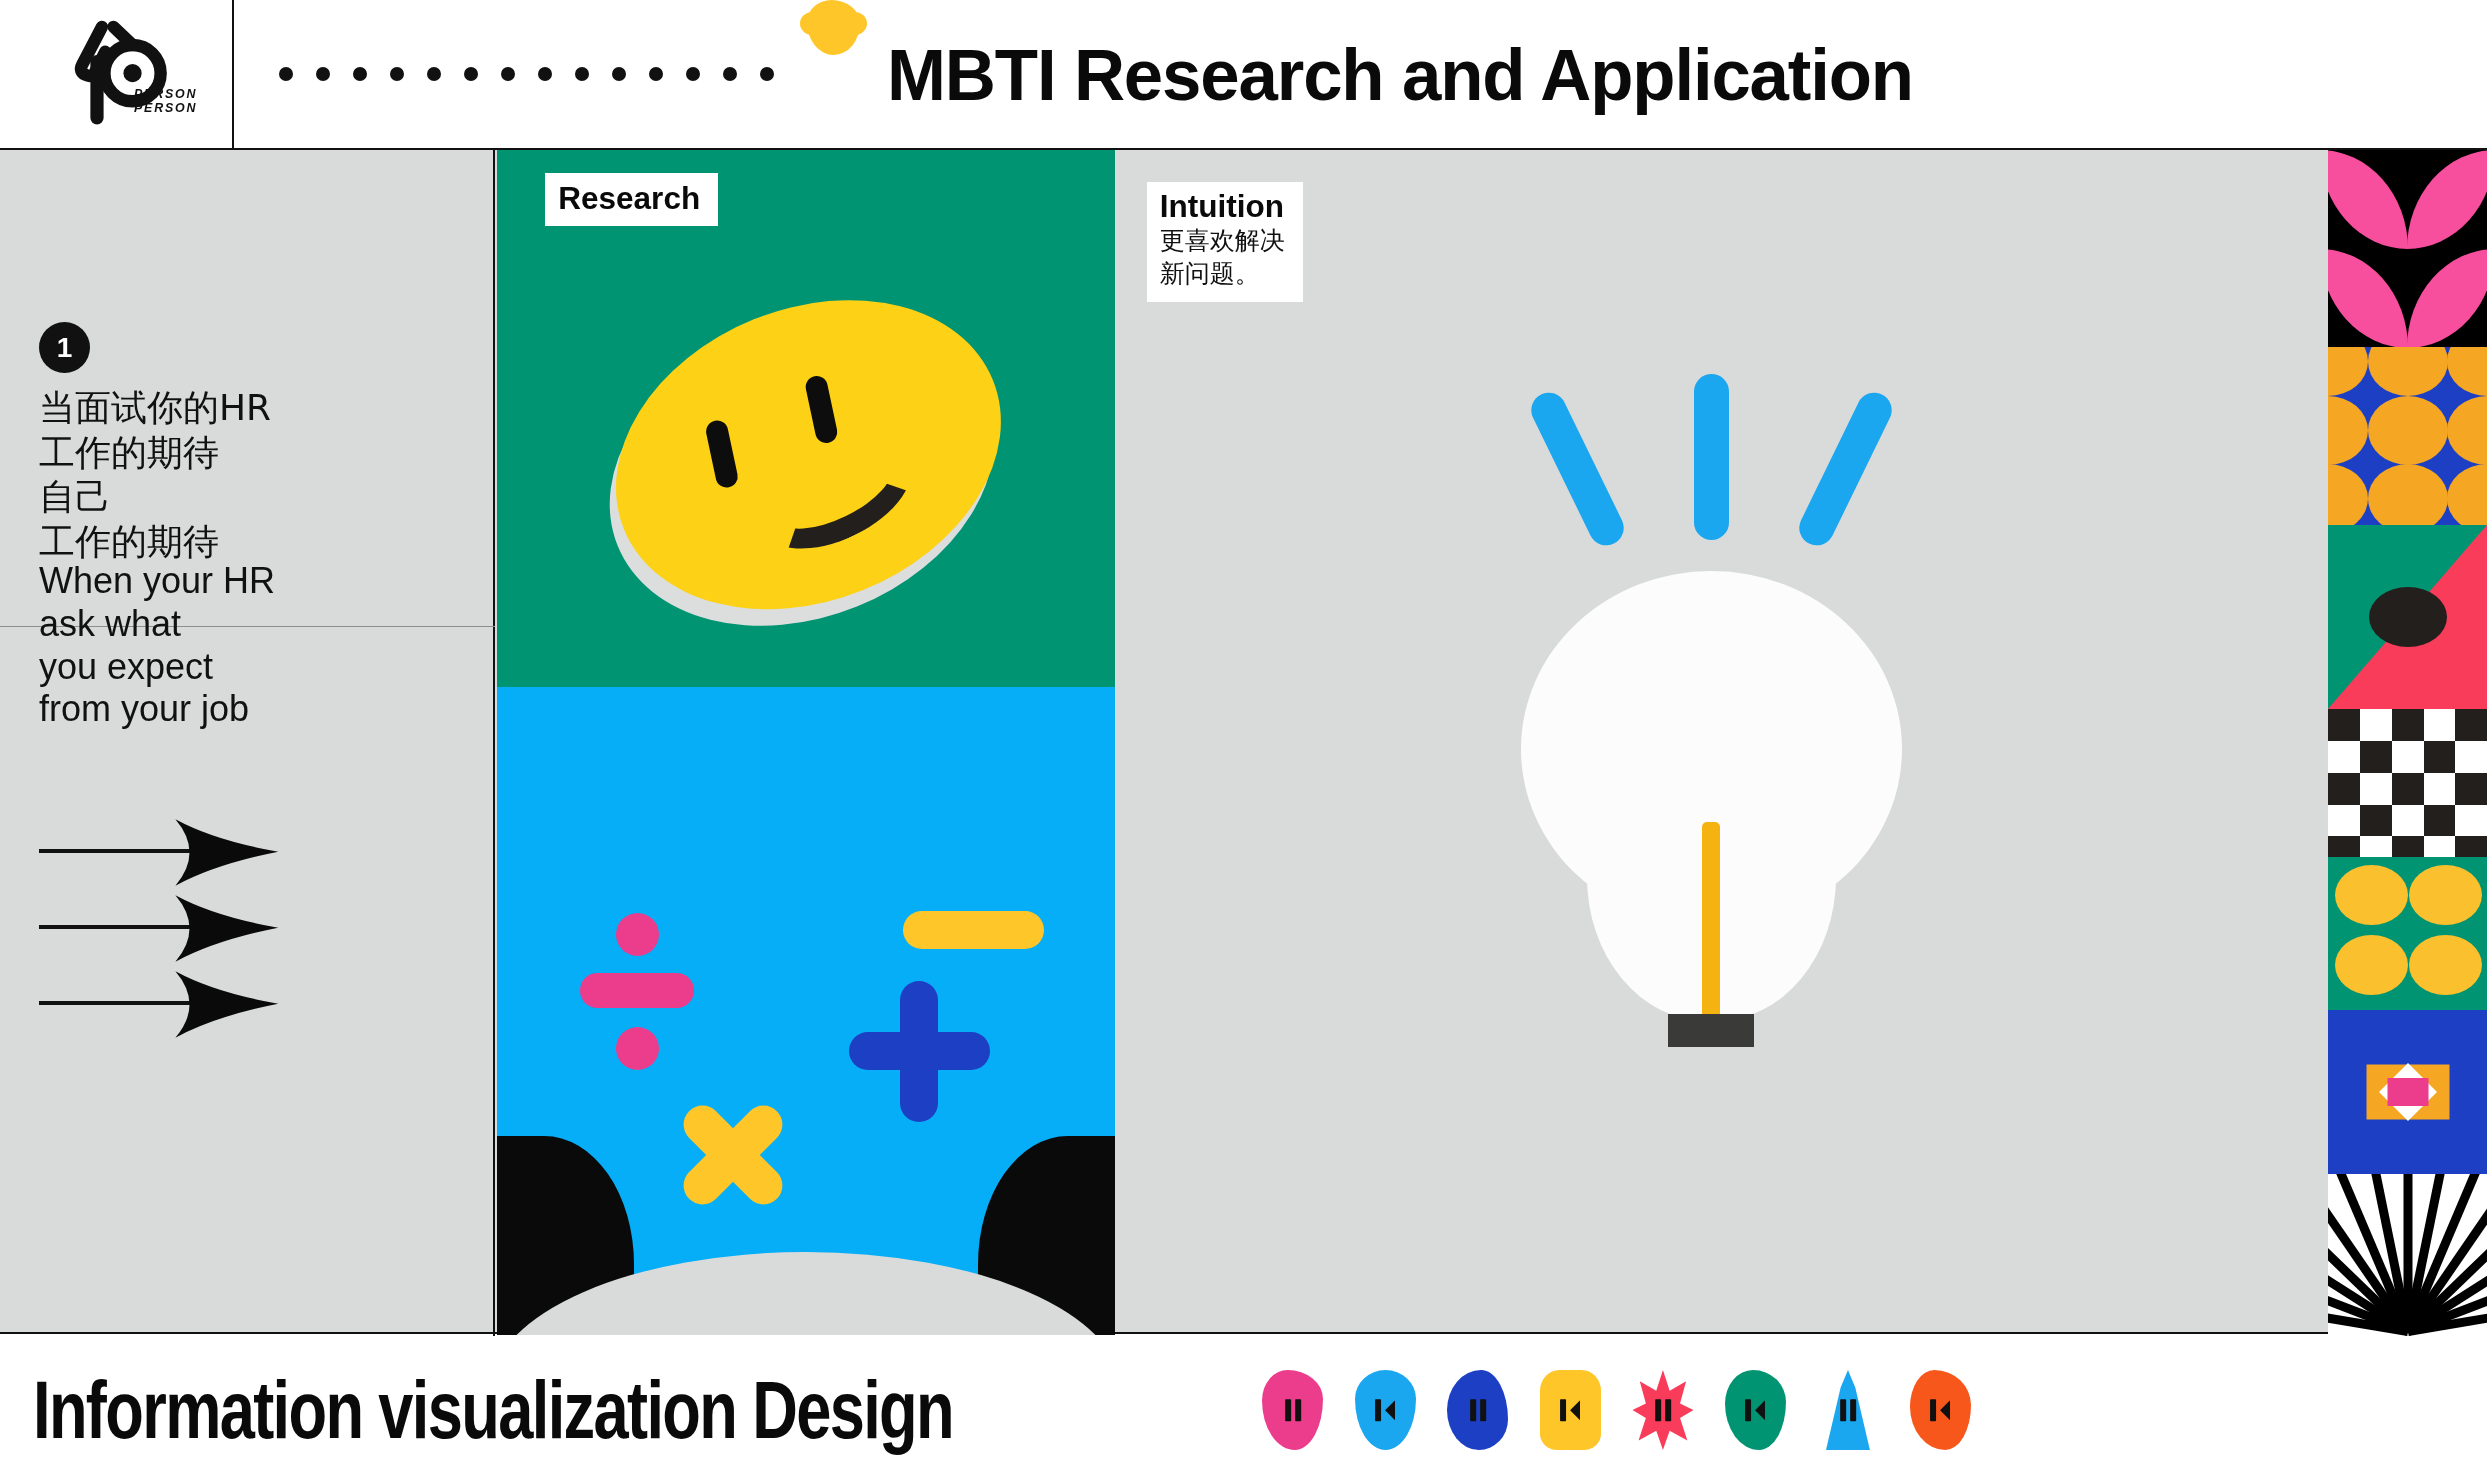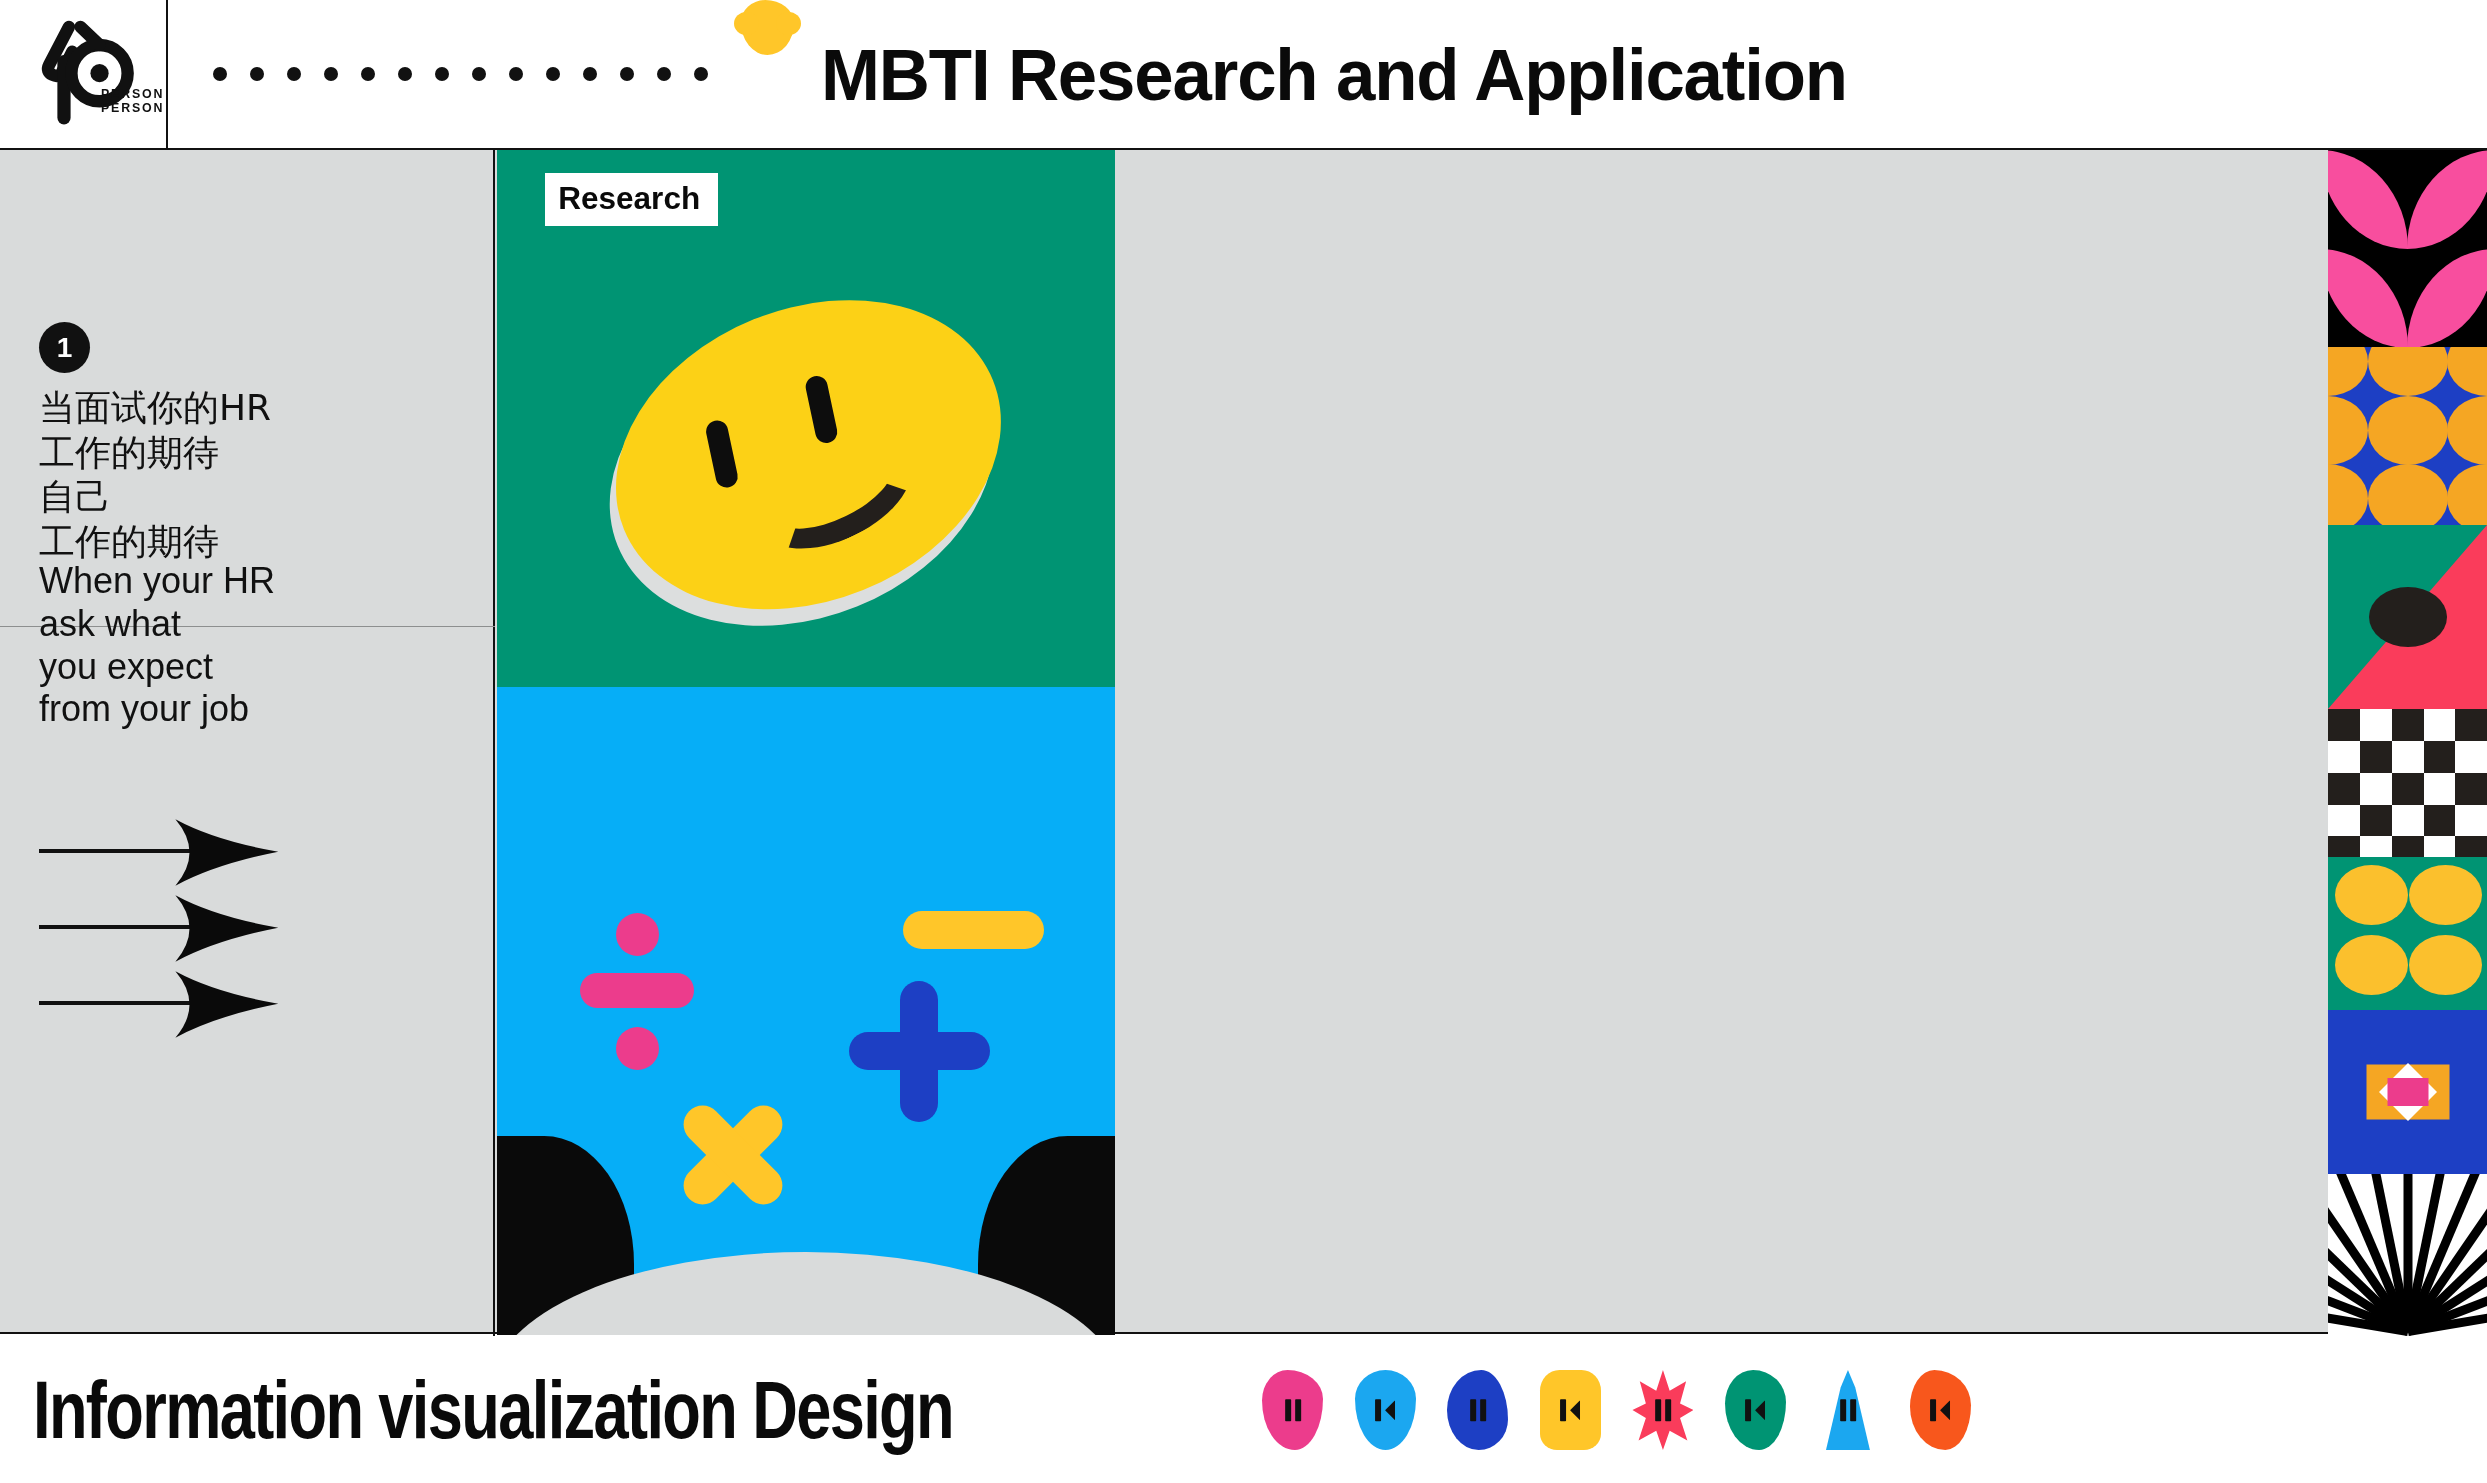--- a/index.html
+++ b/index.html
@@ -9,23 +9,24 @@
     font-family:"Liberation Sans","DejaVu Sans",sans-serif;
     overflow:hidden; position:relative;
   }
 
   
   .header {
     position:absolute; left:0; top:0; width:2487px; height:148px;
     background:#ffffff; display:flex; align-items:stretch;
   }
   .logo-cell {
-    width:168px; height:148px; border-right:2.5px solid #111;
+    width:234px; height:148px; border-right:2.5px solid #111;
     display:flex; align-items:center; justify-content:center;
     position:relative;
+    font-style:italic;
   }
   .logo-mark { position:relative; width:124px; height:124px; }
   .logo-text {
     position:absolute; left:80px; top:76px;
     font-size:12.4px; font-weight:bold; letter-spacing:1.8px;
     line-height:1.12; color:#111;
   }
   .dots-row {
     display:flex; align-items:center; gap:23px;
     margin-left:45px;
@@ -335,20 +336,39 @@
     <div class="sym" style="left:174px; top:406px; width:124px; height:124px;">
       <div class="times-a" style="left:43px; top:0; transform:rotate(45deg);"></div>
       <div class="times-b" style="left:43px; top:0; transform:rotate(-45deg);"></div>
     </div>
 
     <div class="hand-l"></div>
     <div class="hand-r"></div>
     <div class="body-gray"></div>
   </div>
 
+  <div class="intuition">
+    <div class="label-box" style="left:31.5px; top:31.5px;">
+      <div class="label-en">Intuition</div>
+      <div class="cn-wrap">
+        <div class="label-cn">更喜欢解决</div>
+        <div class="label-cn">新问题。</div>
+      </div>
+    </div>
+
+    <div class="bulb-wrap">
+      <div class="ray left"></div>
+      <div class="ray mid"></div>
+      <div class="ray right"></div>
+      <div class="bulb-neck"></div>
+      <div class="bulb-glass"></div>
+      <div class="filament"></div>
+      <div class="bulb-base"></div>
+    </div>
+  </div>
 
   <div class="pattern-strip" id="strip">
       <div class="tile" style="height: 197px;">
         <div style="position:absolute;inset:0;background:#000000"></div>
 
       <div style="position:absolute;left:-8.3px;top:0px;width:88px;height:99px;
         background:#F84E9E;border-radius:0 100% 0 100%;"></div>
       <div style="position:absolute;right:-8.3px;top:0px;width:88px;height:99px;
         background:#F84E9E;border-radius:100% 0 100% 0;"></div>
       <div style="position:absolute;left:-8.3px;top:99px;width:88px;height:99px;

